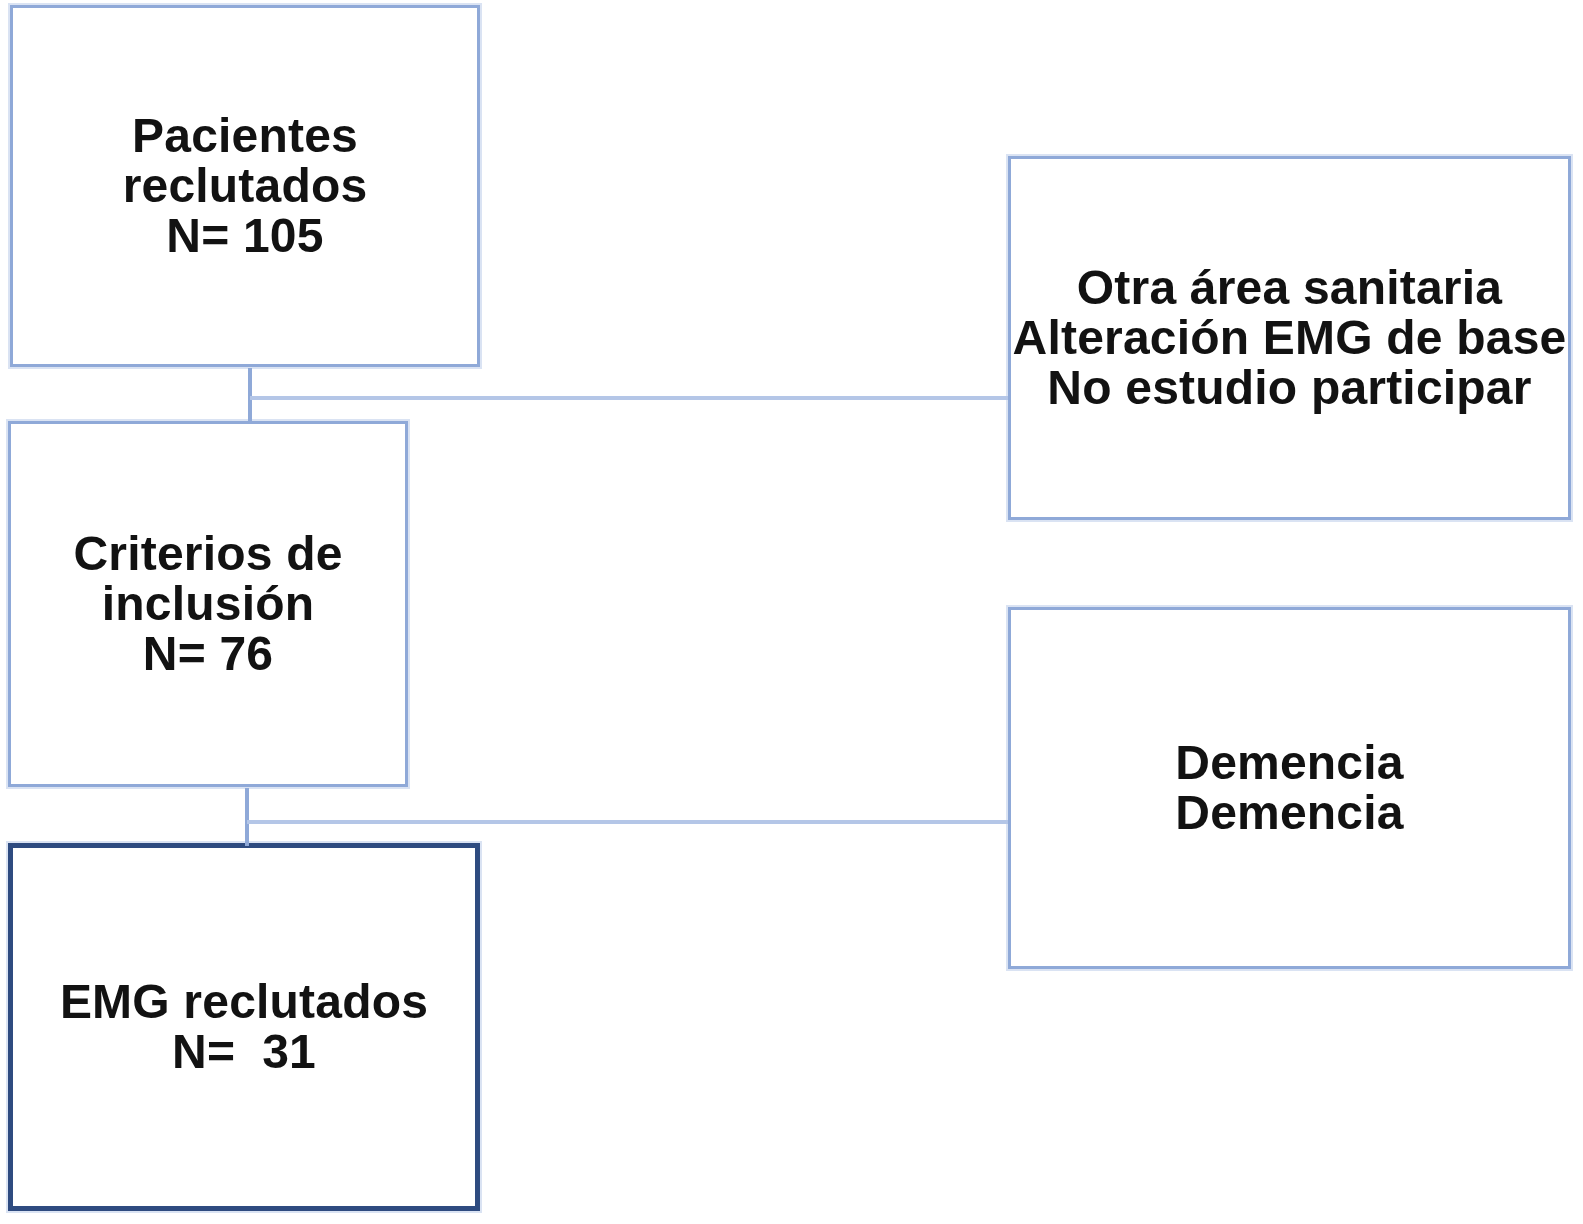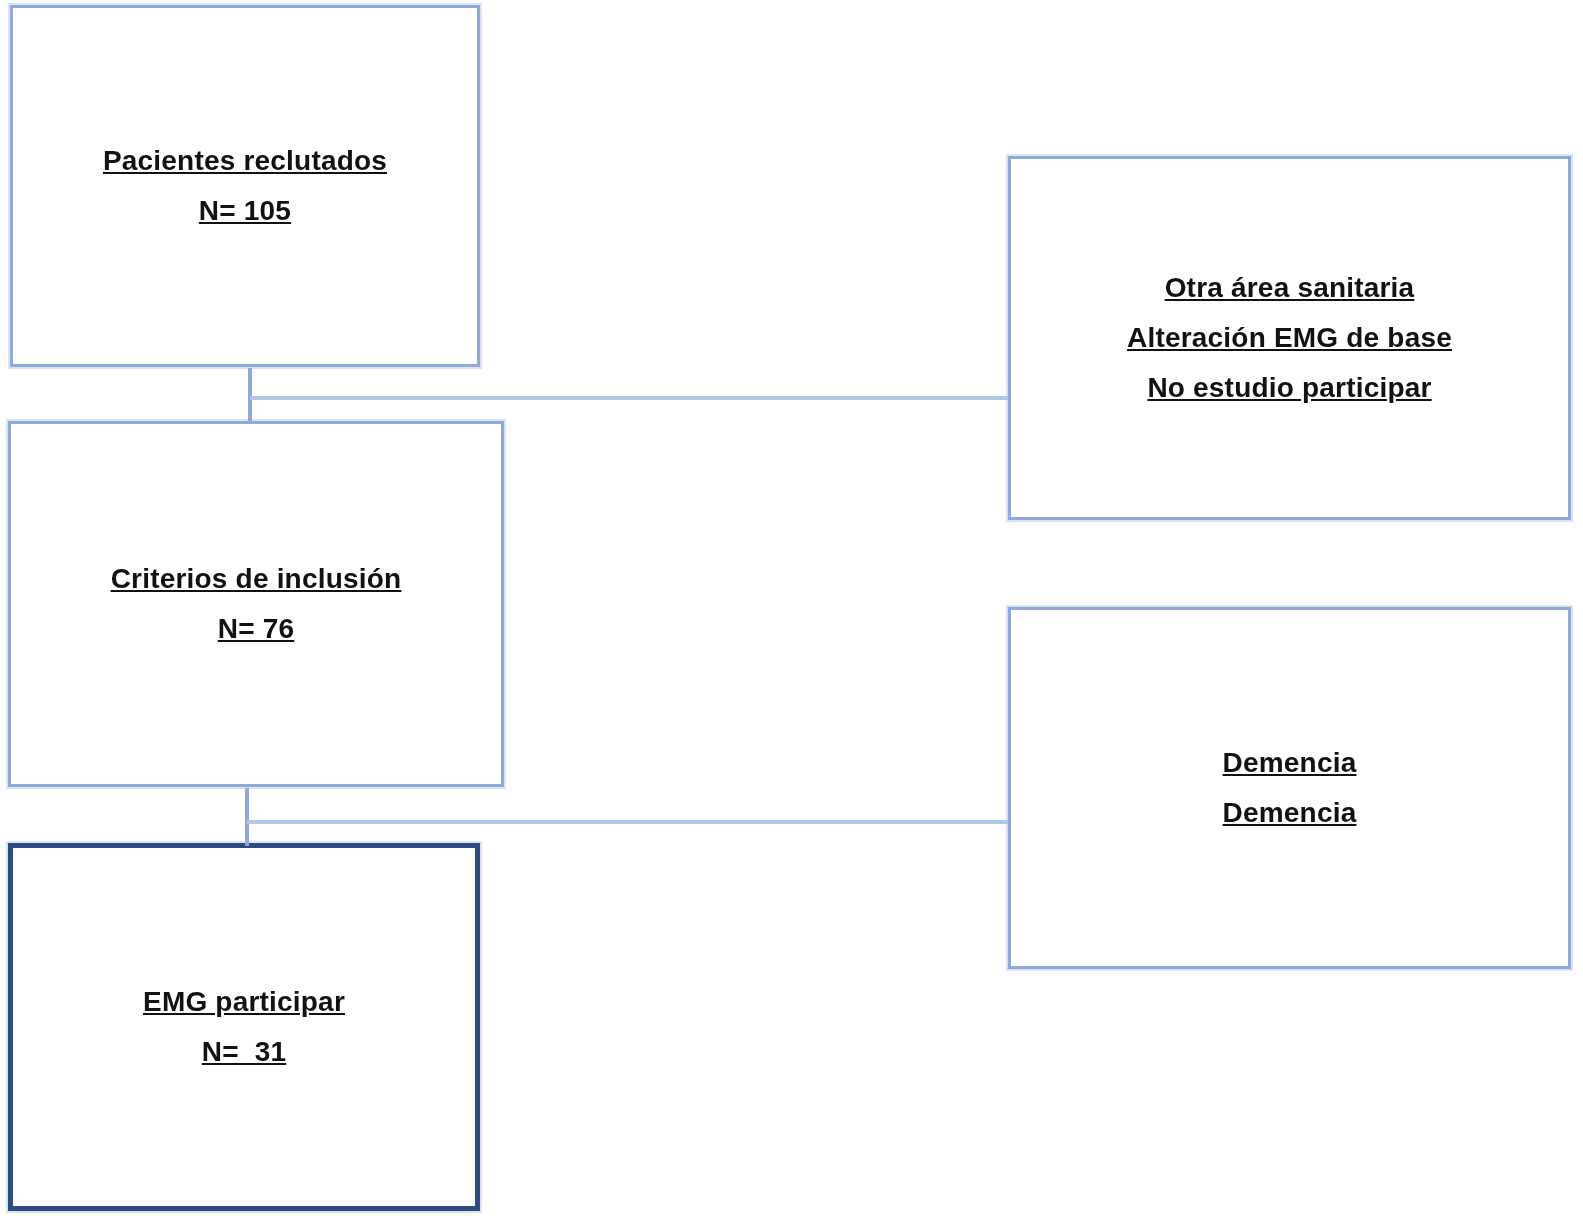--- a/index.html
+++ b/index.html
@@ -25,39 +25,38 @@
     box-shadow:0 0 0 2px var(--halo);
     display:flex;
     flex-direction:column;
     justify-content:center;
     align-items:center;
     box-sizing:border-box;
     text-align:center;
     color:var(--ink);
   }
   .box .line{
-    font-size:28px;
+    font-size:48px;
     line-height:50px;
     font-weight:600;
     letter-spacing:.2px;
     white-space:pre-wrap;
-    text-decoration:underline;
   }
   .box-emg{
     border:5px solid var(--edge-dark);
     box-shadow:0 0 0 2px var(--halo);
   }
   .conn{
     position:absolute;
     background:var(--conn-light);
   }
   .conn.v{background:var(--conn-mid);}
   
   .box-recruited {left:10px;  top:5px;   width:470px; height:362px;}
-  .box-inclusion {left:8px;   top:421px; width:496px; height:366px;}
+  .box-inclusion {left:8px;   top:421px; width:400px; height:366px;}
   .box-emg       {left:8px;   top:843px; width:472px; height:368px;}
   .box-other     {left:1008px;top:156px; width:563px; height:364px;}
   .box-losses    {left:1008px;top:607px; width:563px; height:362px;}
   
   .conn1-v{left:248px;top:368px;width:4px;height:56px;}
   .conn1-h{left:250px;top:396px;width:758px;height:4px;}
   .conn2-v{left:245px;top:788px;width:4px;height:58px;}
   .conn2-h{left:247px;top:820px;width:761px;height:4px;}
 </style>
 </head>
@@ -69,21 +68,21 @@
     <div class="line">Pacientes reclutados</div>
     <div class="line">N= 105</div>
   </div>
 
   <div class="box box-inclusion">
     <div class="line">Criterios de inclusión</div>
     <div class="line">N= 76</div>
   </div>
 
   <div class="box box-emg">
-    <div class="line">EMG participar</div>
+    <div class="line">EMG reclutados</div>
     <div class="line">N=  31</div>
   </div>
 
   <div class="box box-other">
     <div class="line">Otra área sanitaria</div>
     <div class="line">Alteración EMG de base</div>
     <div class="line">No estudio participar</div>
   </div>
 
   <div class="box box-losses">

